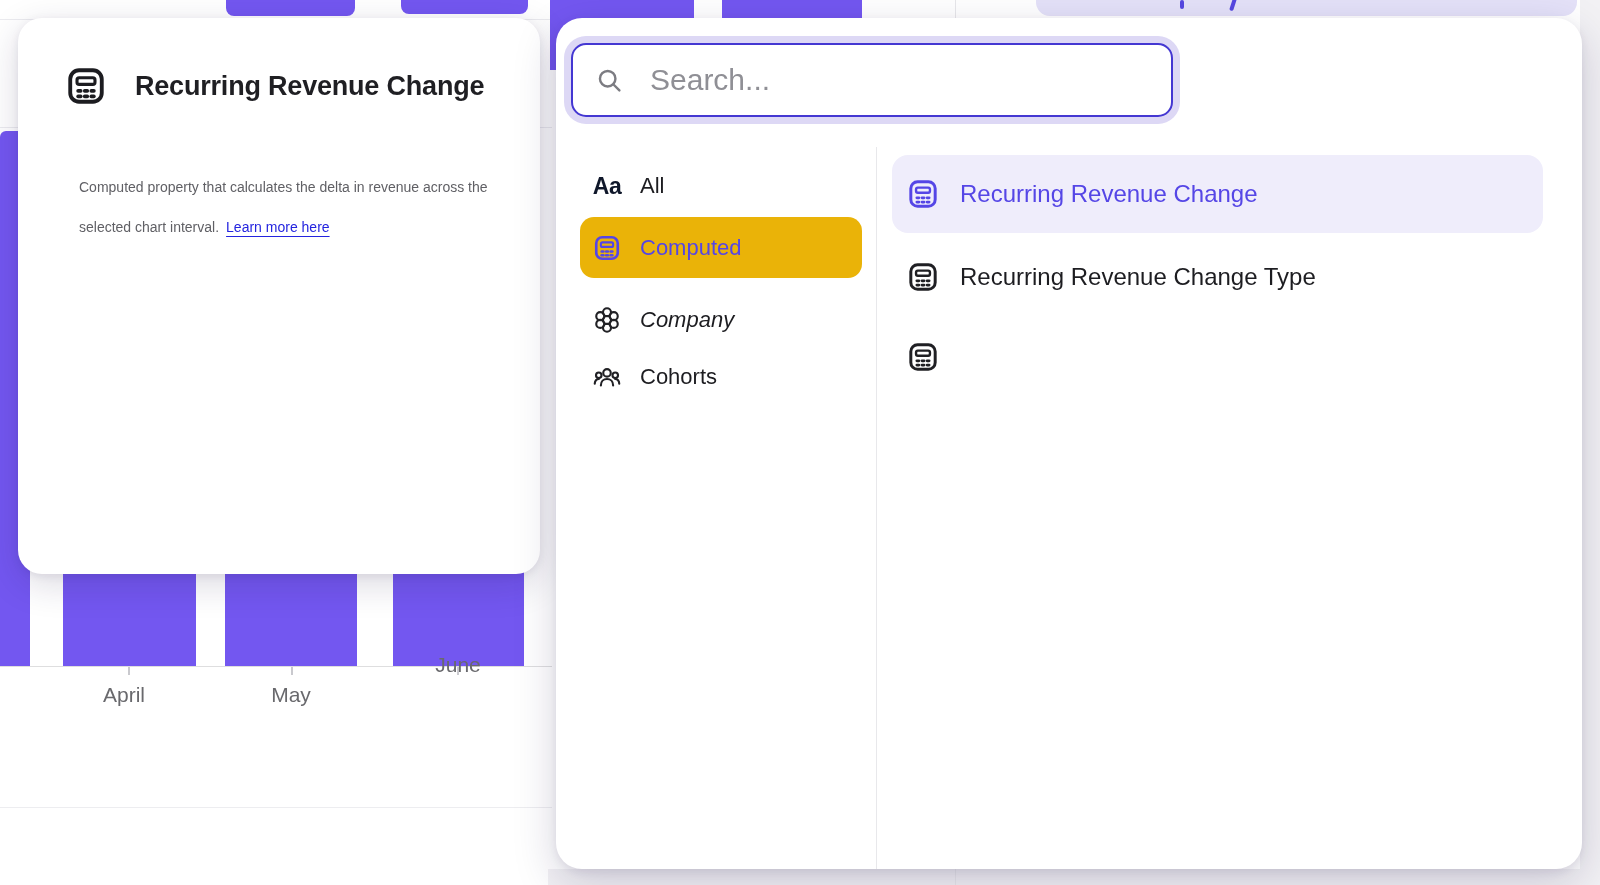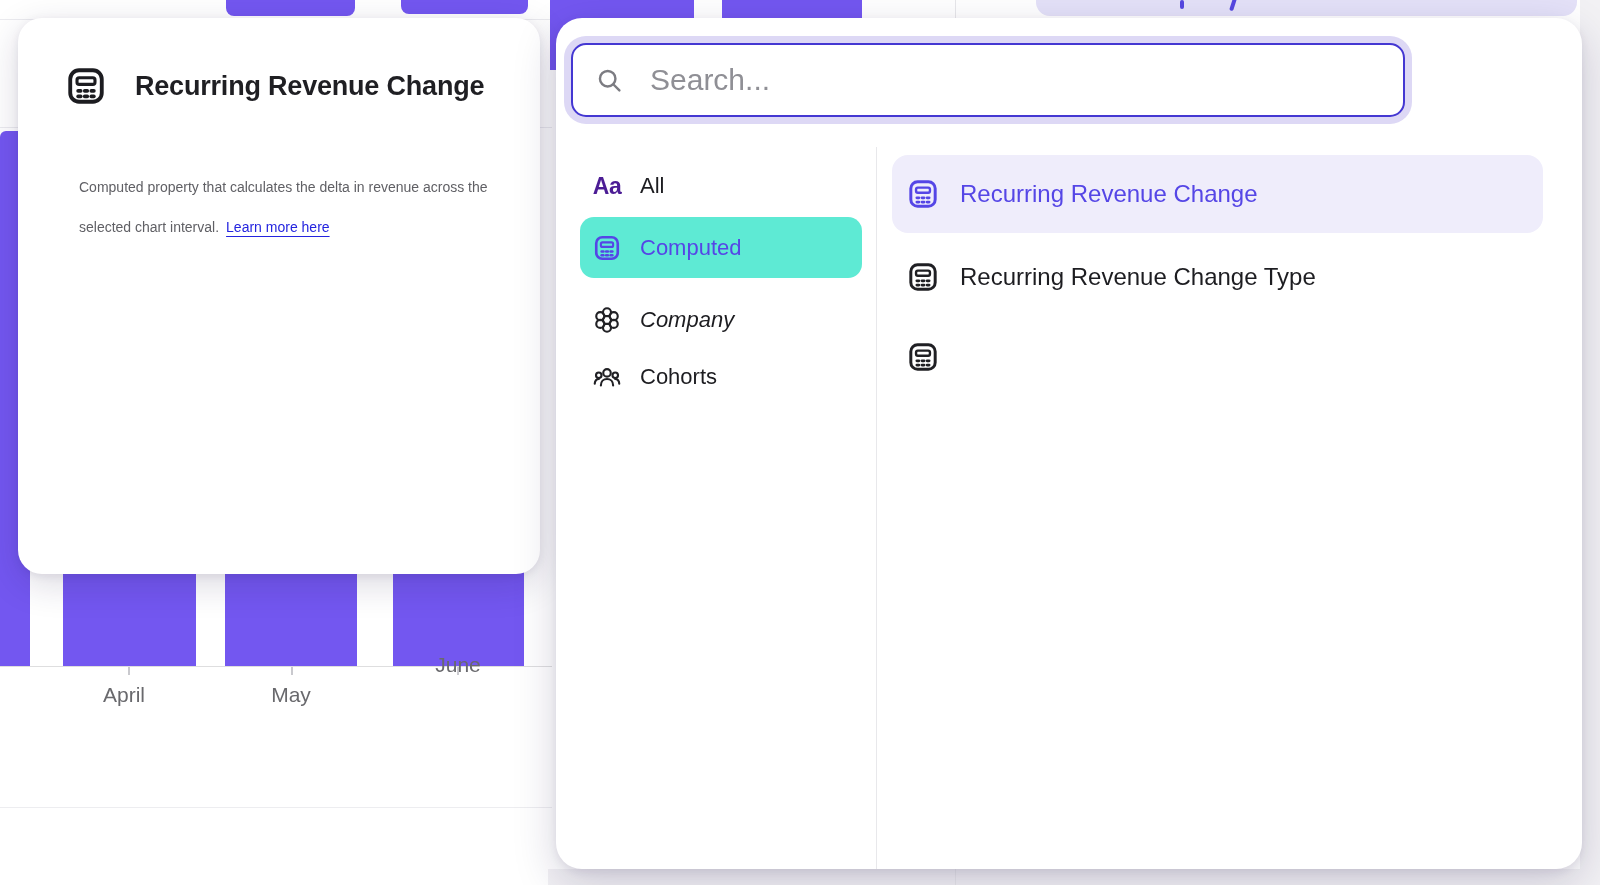--- a/index.html
+++ b/index.html
@@ -49,21 +49,21 @@
     color:#2424df;text-decoration:underline;text-underline-offset:4px;cursor:pointer;margin-left:7px;
   }
 
   
   .modal{
     position:absolute;left:556px;top:18px;width:1026px;height:851px;
     background:#ffffff;border-radius:26px;
     box-shadow:0 14px 44px rgba(28,18,70,0.18),0 3px 10px rgba(28,18,70,0.08);
   }
   .search-halo{
-    position:absolute;left:8px;top:18px;width:848px;height:88px;
+    position:absolute;left:8px;top:18px;width:616px;height:88px;
     background:#ddd8f5;border-radius:22px;padding:7px;
   }
   .search-box{
     width:100%;height:100%;background:#ffffff;border:2px solid #4437d2;border-radius:15px;
     display:flex;align-items:center;padding-left:22px;gap:24px;
   }
   .search-box .icn{width:29px;height:29px;color:#7c7c82;flex:0 0 auto;}
   .search-input{
     flex:1;border:none;outline:none;font-family:"Liberation Sans",sans-serif;
     font-size:30px;color:#2b2b30;background:transparent;min-width:0;height:100%;
@@ -80,24 +80,24 @@
   .filter-col{position:absolute;left:24px;top:0;width:282px;}
   .filter-row{
     position:absolute;left:0;width:282px;height:56px;border-radius:14px;
     display:flex;align-items:center;cursor:pointer;
   }
   .filter-row .icn-box{
     width:30px;height:30px;margin-left:12px;display:flex;align-items:center;justify-content:center;
     color:#212125;flex:0 0 auto;
   }
   .filter-row .lbl{margin-left:18px;font-size:22px;color:#1d1d21;white-space:nowrap;}
-  .filter-row.selected{background:#5eead4;height:61px;}
+  .filter-row.selected{background:#eab308;height:61px;}
   .filter-row.selected .icn-box{color:#5546e6;}
   .filter-row.selected .lbl{color:#5546e6;}
-  .aa-glyph{font-size:23px;font-weight:600;color:#4c1d95;letter-spacing:-0.5px;}
+  .aa-glyph{font-size:23px;font-weight:600;color:#0f172a;letter-spacing:-0.5px;}
 
   .v-divider{position:absolute;left:320px;top:129px;bottom:0;width:1px;background:#e8e8eb;}
 
   .results{position:absolute;left:336px;top:137px;width:651px;}
   .result-row{
     position:absolute;left:0;width:651px;height:78px;border-radius:16px;
     display:flex;align-items:center;cursor:pointer;
   }
   .result-row .icn-box{
     width:34px;height:34px;margin-left:14px;display:flex;align-items:center;justify-content:center;

